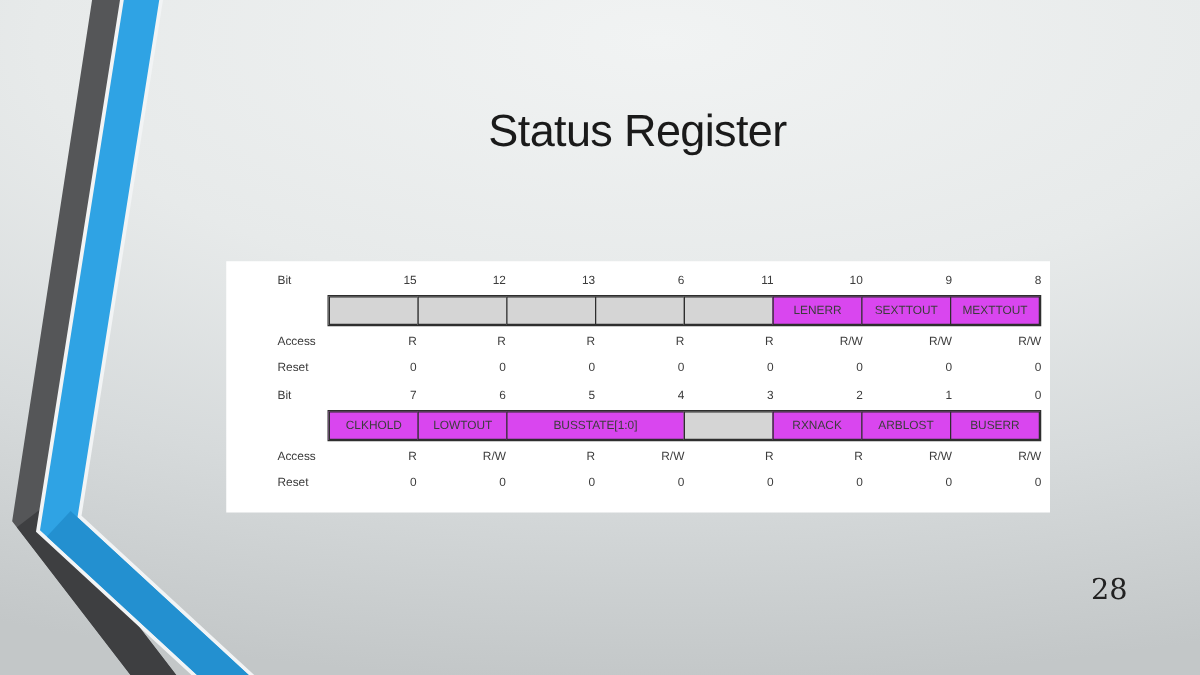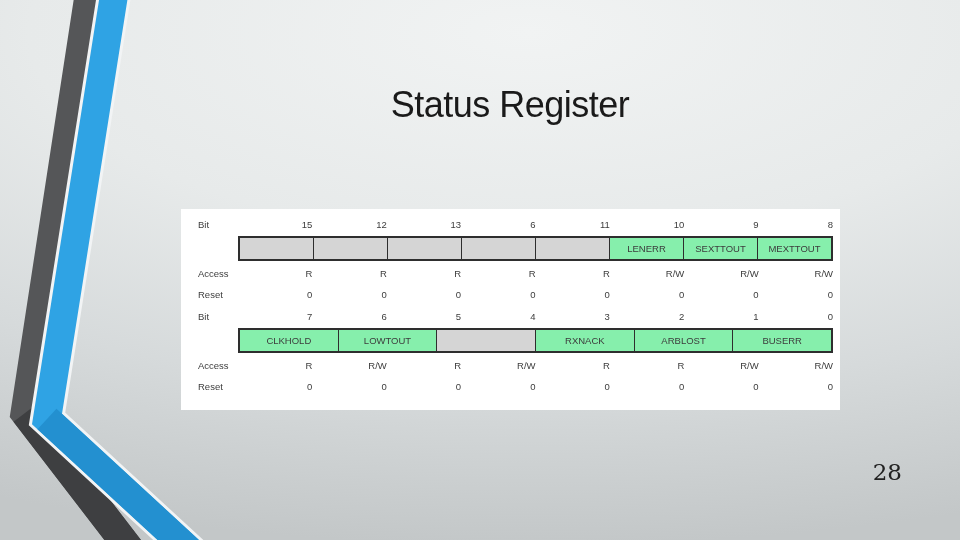--- a/index.html
+++ b/index.html
@@ -22,20 +22,21 @@
     position:absolute;right:58px;top:459px;
     font-family:"DejaVu Serif", serif;
     font-size:23px;color:#222;
   }
   .register-panel{
     position:absolute;left:181px;top:209px;width:659px;height:201px;
     background:#ffffff;
     box-sizing:border-box;
     color:#3c3c3c;
     font-size:9.5px;
+    padding-left:24px;
   }
   .half1{margin-top:8px;}
   .half2{margin-top:6px;}
   .reg-row{
     display:grid;
     grid-template-columns:40px repeat(8,1fr);
     padding-left:17px;margin-right:7px;
     height:16px;line-height:16px;
   }
   .reg-row.bits{margin-bottom:3px;}
@@ -52,21 +53,21 @@
     display:flex;
     border:1px solid var(--line,#2e2e2e);
     box-sizing:border-box;
   }
   .fcell{
     flex:1 1 0;
     border:1px solid var(--line,#2e2e2e);
     margin-left:-1px;
     box-sizing:border-box;
     display:flex;align-items:center;justify-content:center;
-    background:#86efac;
+    background:#d946ef;
     overflow:hidden;white-space:nowrap;
   }
   .fcell:first-child{margin-left:0;}
   .fcell.reserved{background:var(--cell-grey,#d5d5d5);}
 </style>
 </head>
 <body>
 
 <div class="slide">
 
@@ -139,20 +140,21 @@
           <div class="rval">3</div>
           <div class="rval">2</div>
           <div class="rval">1</div>
           <div class="rval">0</div>
         </div>
         <div class="field-row">
           <div></div>
           <div class="cells-wrap">
             <div class="fcell" style="flex-grow: 1;">CLKHOLD</div>
             <div class="fcell" style="flex-grow: 1;">LOWTOUT</div>
+            <div class="fcell" style="flex-grow: 2;">BUSSTATE[1:0]</div>
             <div class="fcell reserved" style="flex-grow: 1;"></div>
             <div class="fcell" style="flex-grow: 1;">RXNACK</div>
             <div class="fcell" style="flex-grow: 1;">ARBLOST</div>
             <div class="fcell" style="flex-grow: 1;">BUSERR</div>
           </div>
         </div>
         <div class="reg-row access">
           <div class="rlabel">Access</div>
           <div class="rval">R</div>
           <div class="rval">R/W</div>

